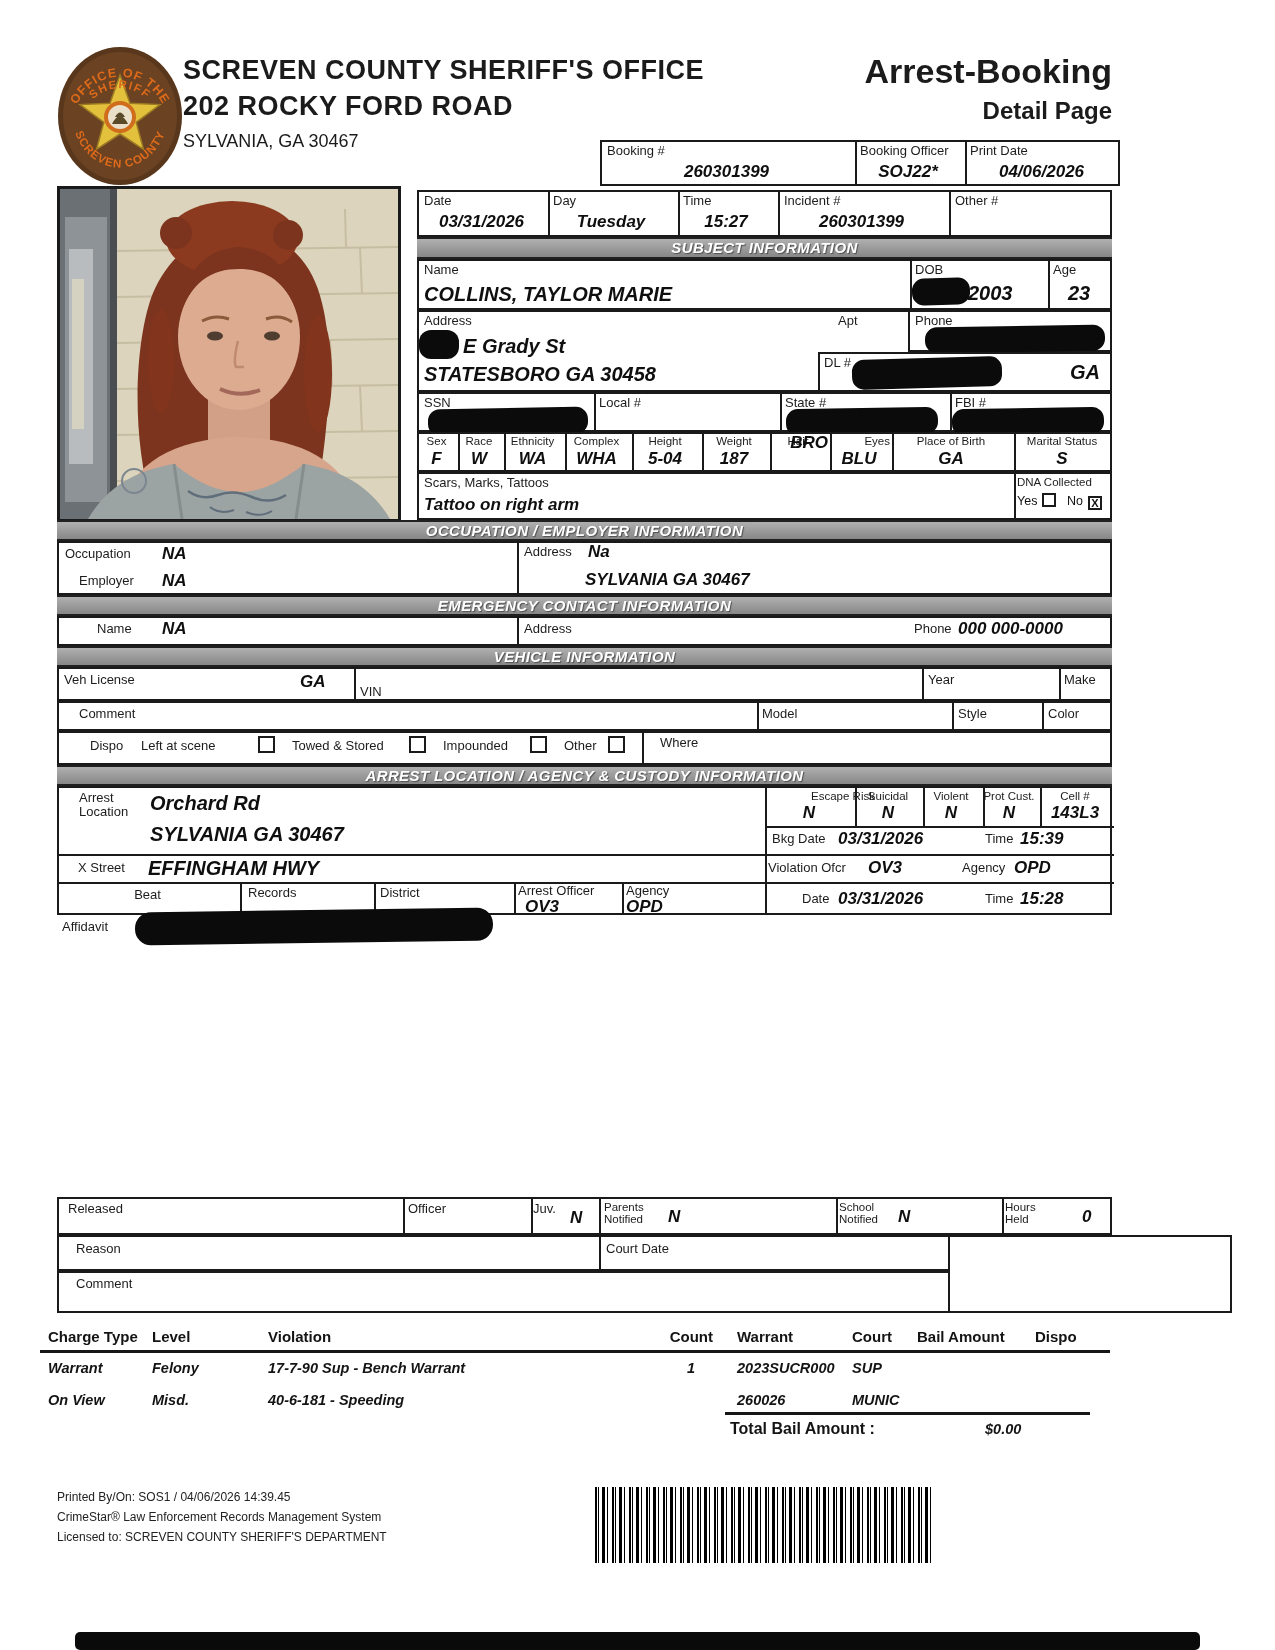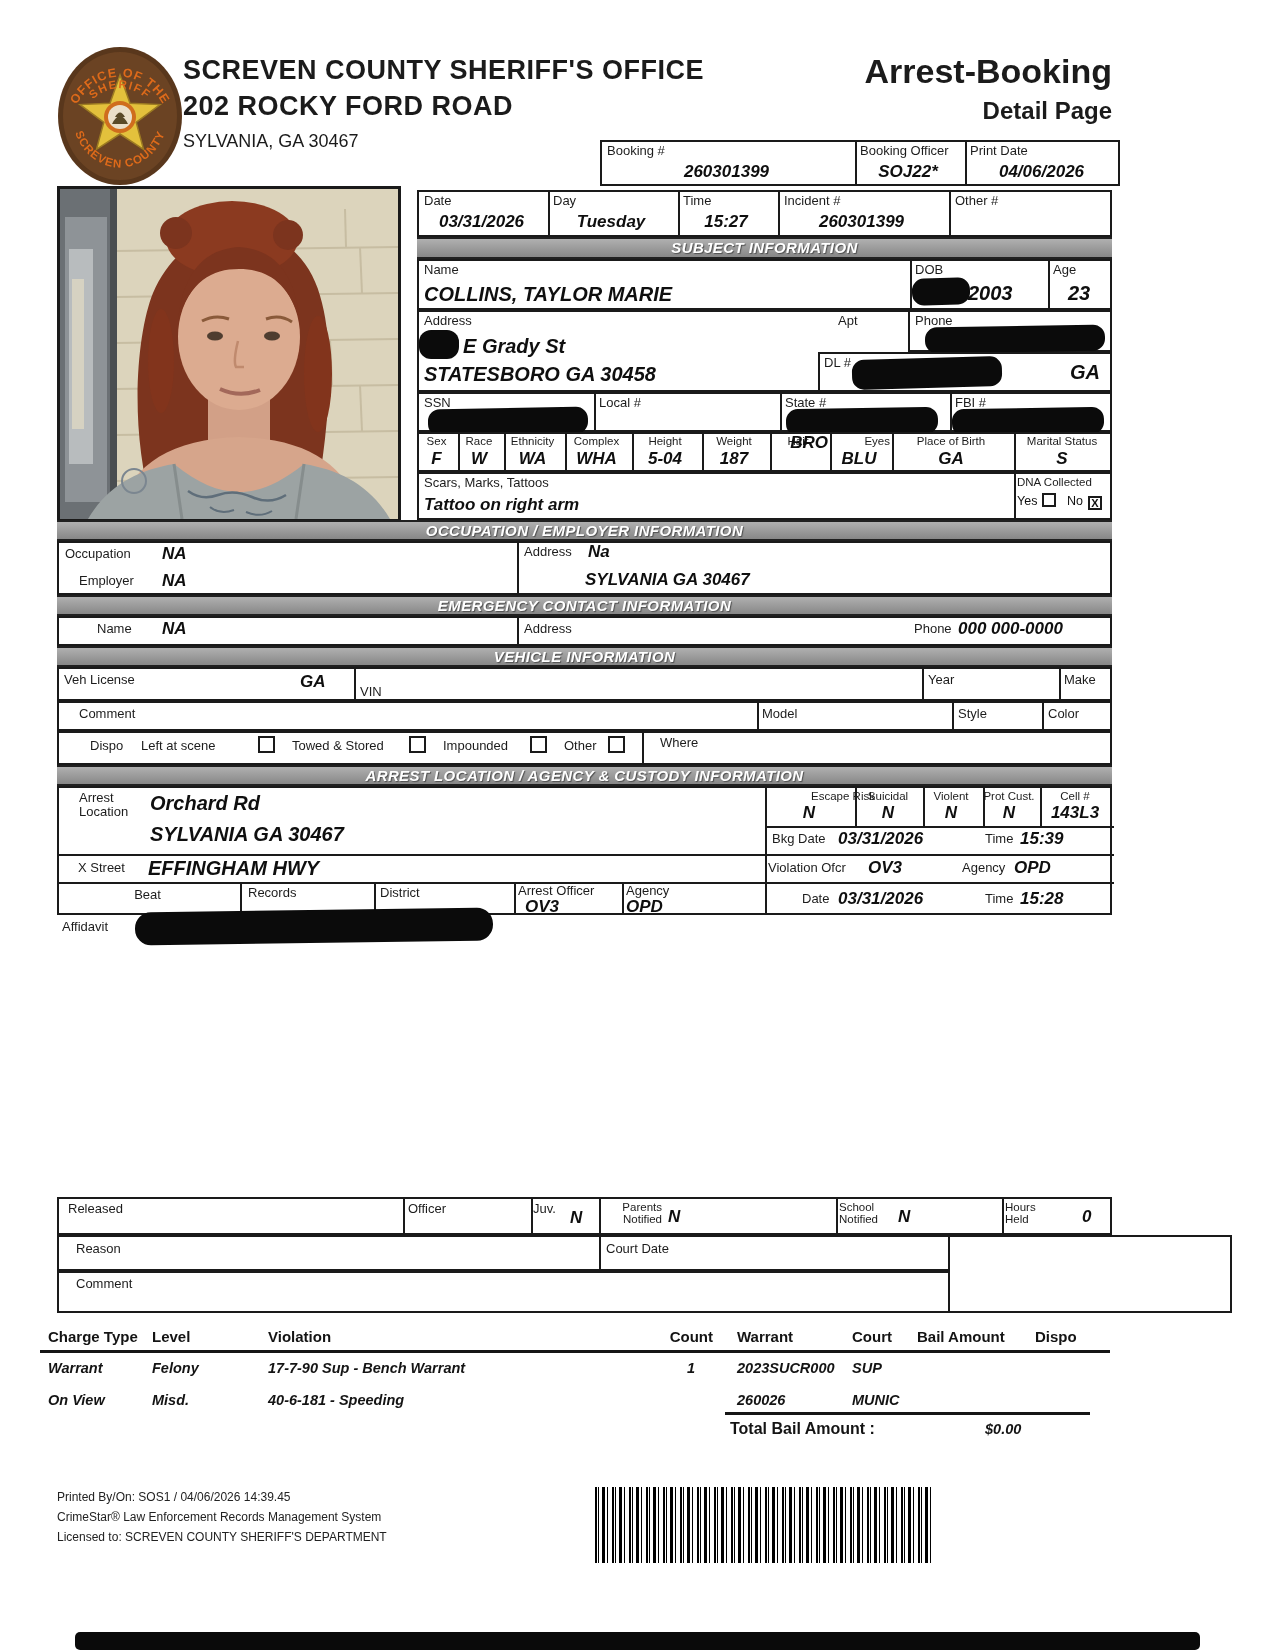--- a/index.html
+++ b/index.html
@@ -333,21 +333,21 @@
     <div class="vdiv" style="left:344px;top:0;height:34px;"></div>
     <div class="vdiv" style="left:472px;top:0;height:34px;"></div>
     <div class="vdiv" style="left:540px;top:0;height:34px;"></div>
     <div class="vdiv" style="left:777px;top:0;height:34px;"></div>
     <div class="vdiv" style="left:943px;top:0;height:34px;"></div>
   </div>
   <div class="lbl" style="left:68px;top:1202px;">Released</div>
   <div class="lbl" style="left:408px;top:1202px;">Officer</div>
   <div class="lbl" style="left:533px;top:1202px;">Juv.</div>
   <div class="val" style="left:570px;top:1209px;">N</div>
-  <div class="lbl-sm" style="left:604px;top:1201px;width:58px;text-align:right;">Parents Notified</div>
+  <div class="lbl-sm" style="left:604px;top:1201px;width:58px;">Parents Notified</div>
   <div class="val" style="left:668px;top:1208px;">N</div>
   <div class="lbl-sm" style="left:839px;top:1201px;width:55px;">School Notified</div>
   <div class="val" style="left:898px;top:1208px;">N</div>
   <div class="lbl-sm" style="left:1005px;top:1201px;width:42px;">Hours Held</div>
   <div class="val" style="left:1082px;top:1208px;">0</div>
 
   <div class="box" style="left:57px;top:1235px;width:893px;height:36px;">
     <div class="vdiv" style="left:540px;top:0;height:32px;"></div>
   </div>
   <div class="lbl" style="left:76px;top:1242px;">Reason</div>

